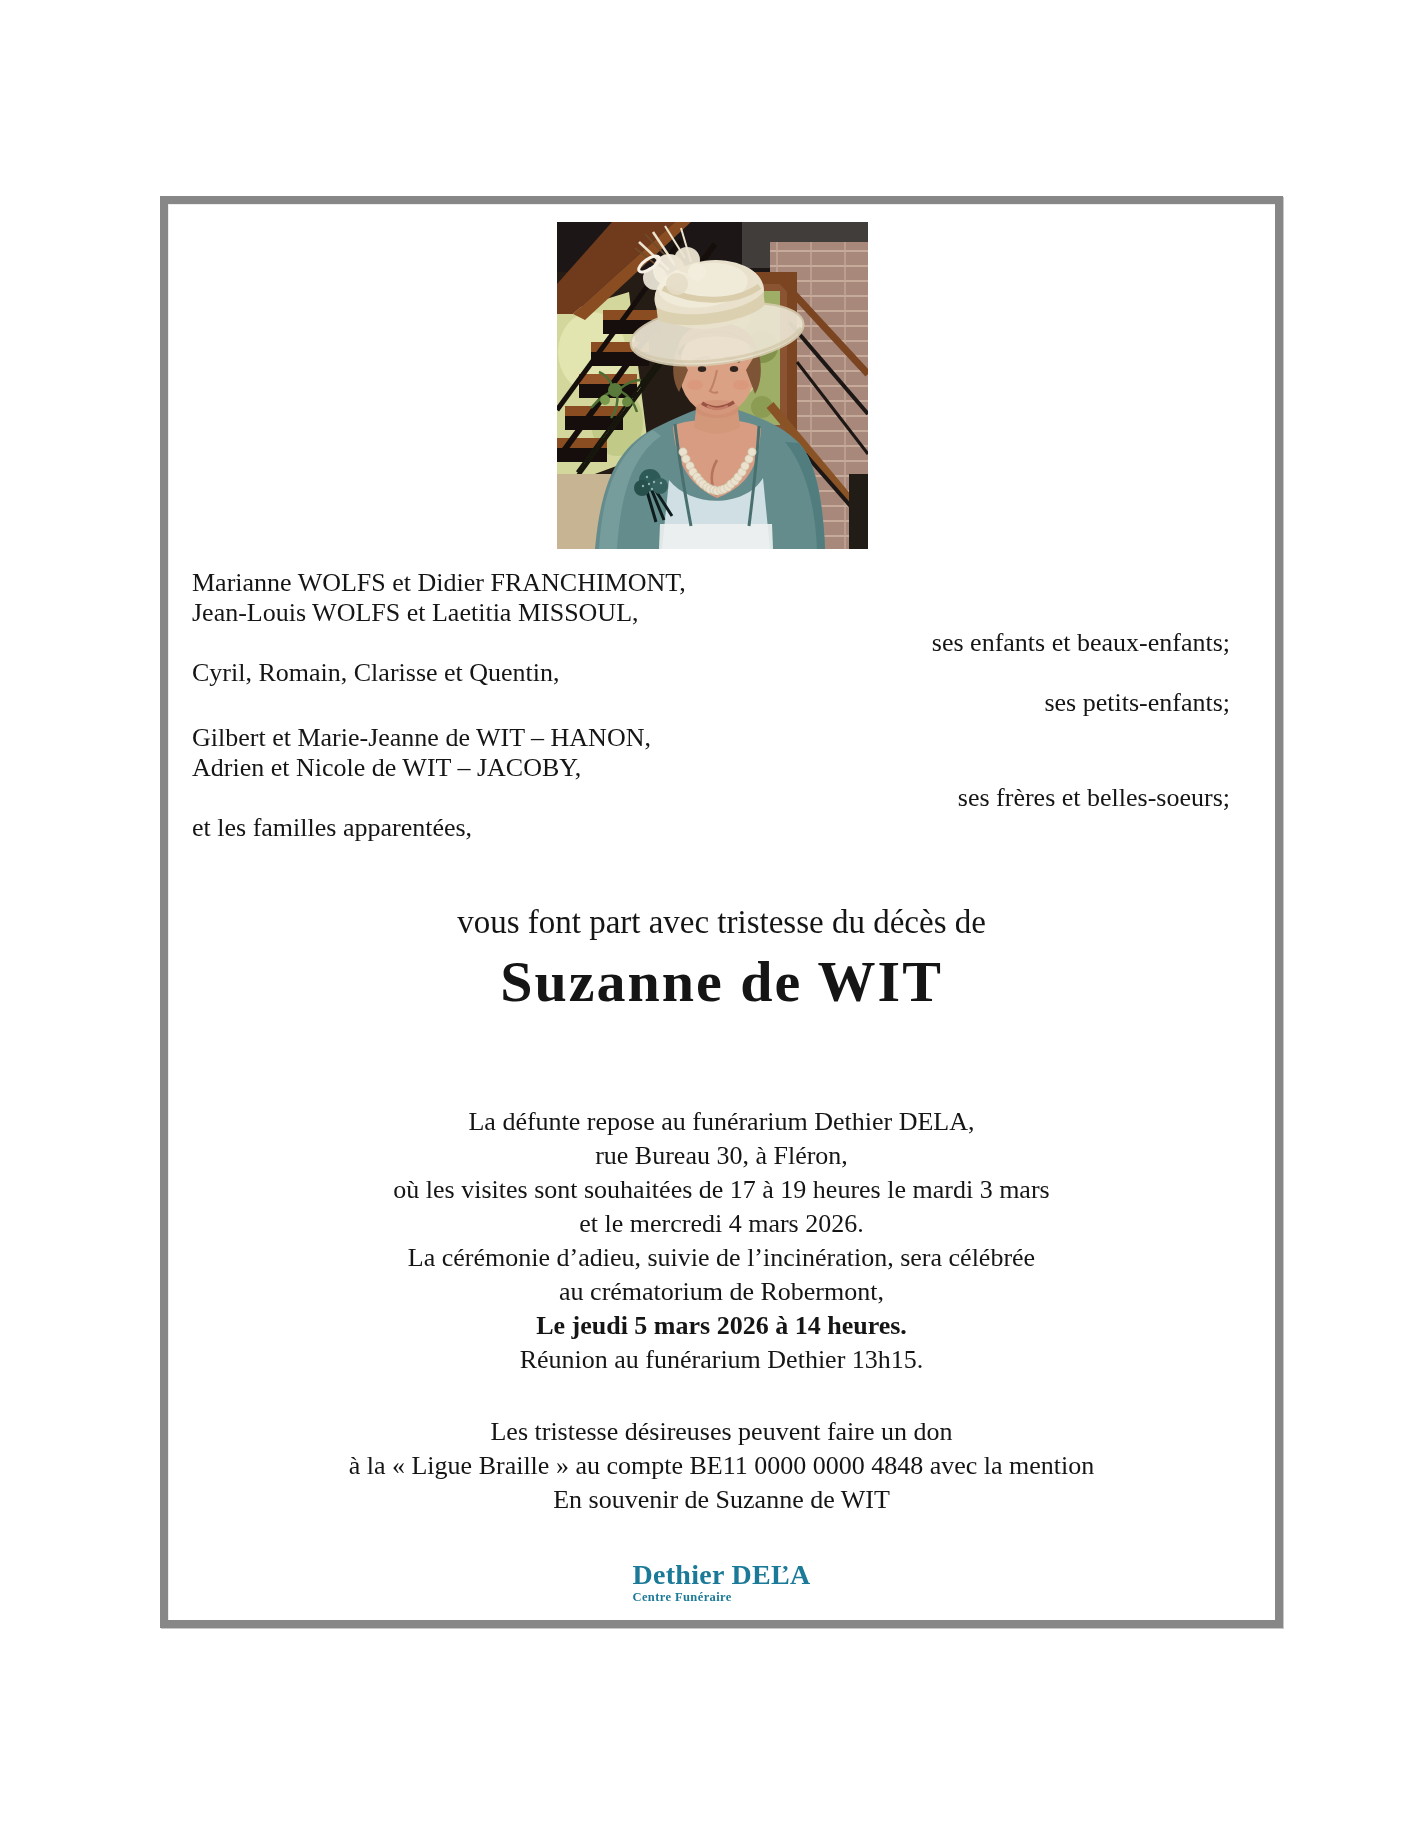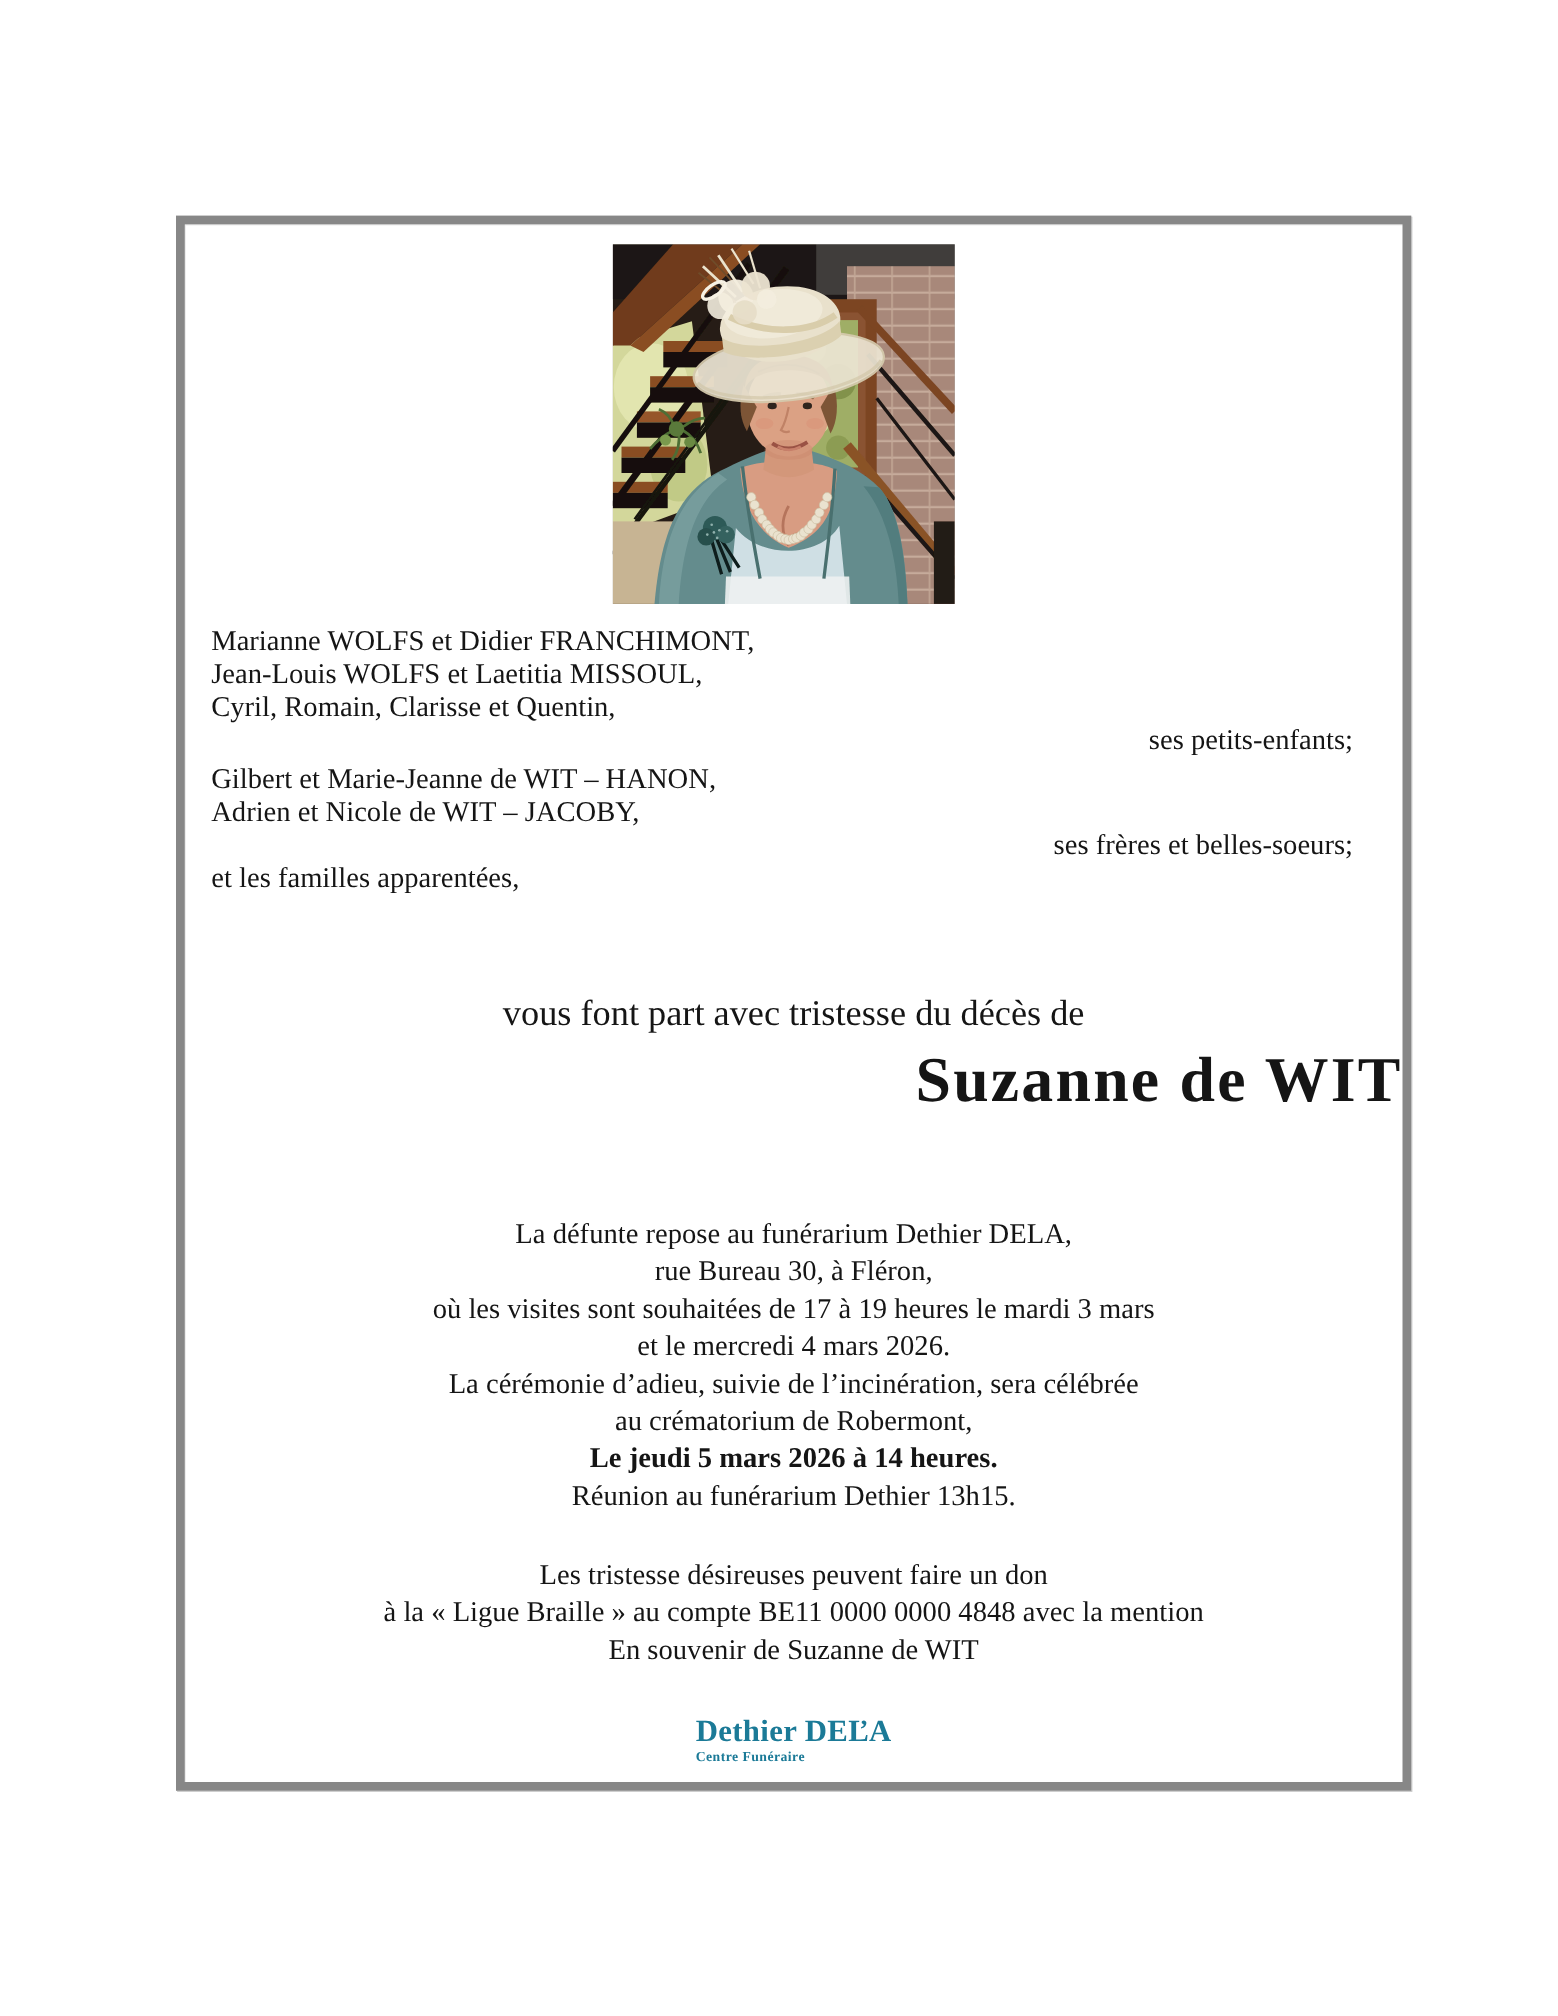--- a/index.html
+++ b/index.html
@@ -32,21 +32,21 @@
   .fam-line{white-space:nowrap;}
   .fam-left{text-align:left;}
   .fam-right{text-align:right;}
   .fam-gap{margin-top:5px;}
   .intro{
     position:absolute;left:0;right:0;top:698px;
     text-align:center;font-size:33px;line-height:40px;
   }
   .name{
     position:absolute;left:0;right:0;top:745px;
-    text-align:right;font-size:58px;line-height:66px;
+    text-align:center;font-size:58px;line-height:66px;
     font-weight:bold;letter-spacing:2px;
   }
   .dates{
     position:absolute;left:0;right:0;top:820px;
     text-align:center;font-size:31px;line-height:38px;font-weight:bold;
   }
   .details{
     position:absolute;left:0;right:0;top:901px;
     text-align:center;font-size:26px;line-height:34px;
   }
@@ -250,20 +250,21 @@
                 <circle cx="-1" cy="4" r="1.2"></circle>
             </g>
           </g>
         </g>
       </svg>
     </div>
 
     <div class="family">
       <div class="fam-line fam-left">Marianne WOLFS et Didier FRANCHIMONT,</div>
       <div class="fam-line fam-left">Jean-Louis WOLFS et Laetitia MISSOUL,</div>
+      <div class="fam-line fam-right">ses enfants et beaux-enfants;</div>
       <div class="fam-line fam-left">Cyril, Romain, Clarisse et Quentin,</div>
       <div class="fam-line fam-right">ses petits-enfants;</div>
       <div class="fam-line fam-left fam-gap">Gilbert et Marie-Jeanne de WIT – HANON,</div>
       <div class="fam-line fam-left">Adrien et Nicole de WIT – JACOBY,</div>
       <div class="fam-line fam-right">ses frères et belles-soeurs;</div>
       <div class="fam-line fam-left">et les familles apparentées,</div>
     </div>
 
     <div class="intro">vous font part avec tristesse du décès de</div>
     <div class="name">Suzanne de WIT</div>

